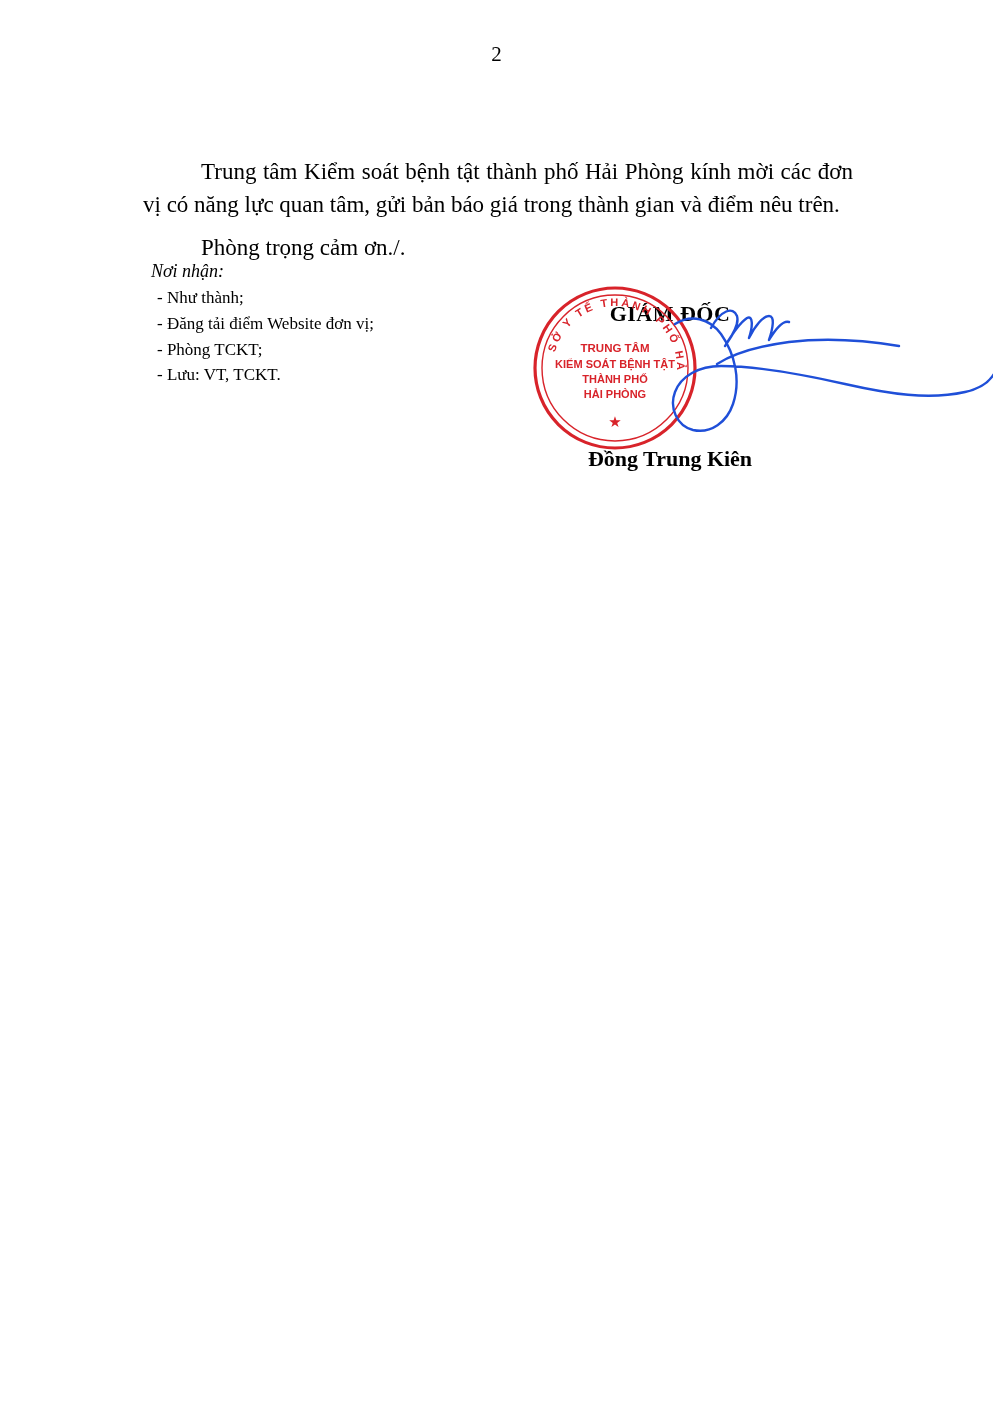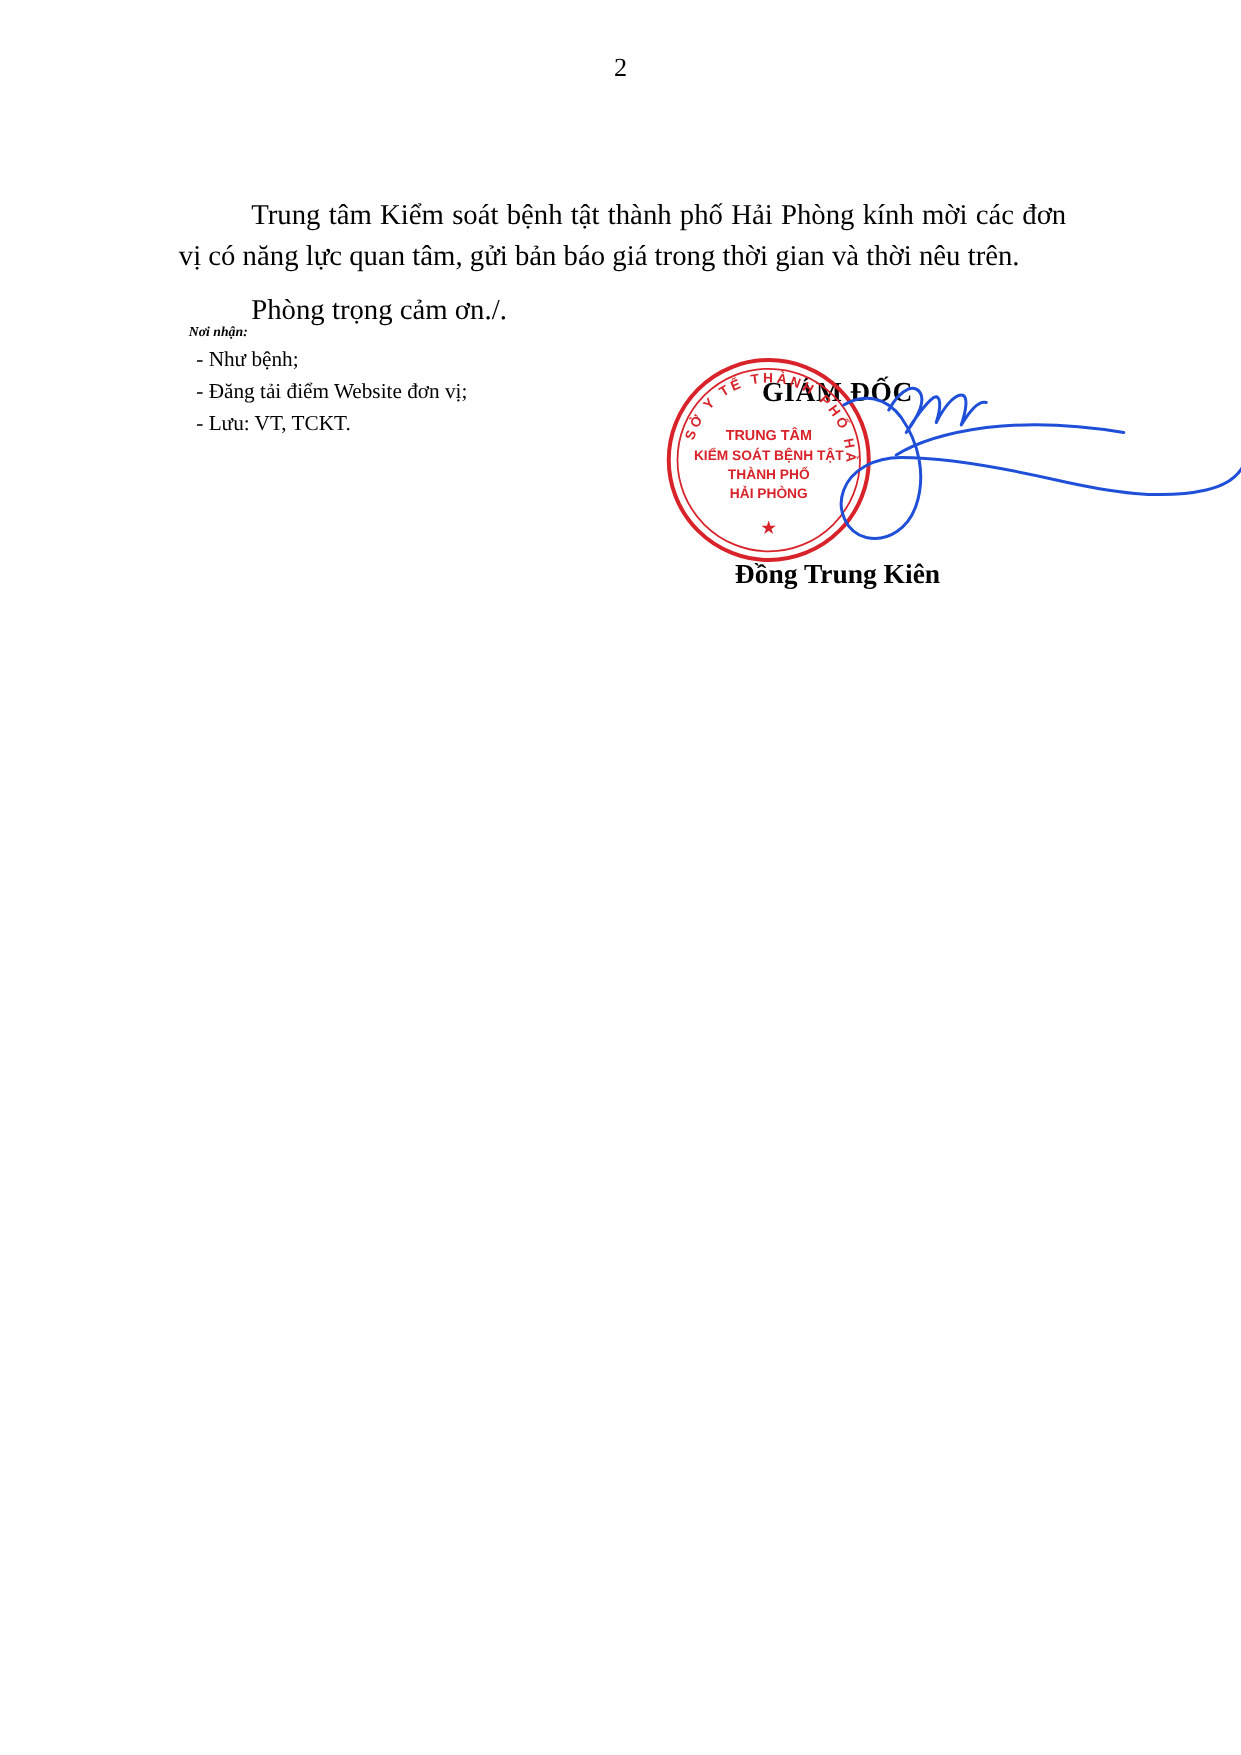--- a/index.html
+++ b/index.html
@@ -49,22 +49,22 @@
     height: 200px;
   }
   .recipients {
     position: absolute;
     left: 8px;
     top: 0;
     width: 320px;
   }
   .recipients-title {
     font-style: italic;
-    font-weight: bold;
-    font-size: 11px;
+    font-weight: normal;
+    font-size: 18px;
     line-height: 1.5;
   }
   .recipients ul {
     list-style: none;
     margin: 0;
     padding: 0;
   }
   .recipients li {
     font-size: 17px;
     line-height: 1.52;
@@ -115,31 +115,32 @@
   }
   .signature-mark svg { display: block; overflow: visible; }
 </style>
 </head>
 <body>
 
 <div class="page">
 
   <div class="page-number">2</div>
 
-  <p class="body-text para-1"><span class="indent"></span><span>Trung tâm Kiểm soát bệnh tật thành phố Hải Phòng kính mời các đơn vị có năng lực quan tâm, gửi bản báo giá trong thời gian và thời nêu trên.</span></p>
+  <p class="body-text para-1"><span class="indent"></span><span>Trung tâm Kiểm soát bệnh tật thành phố Hải Phòng kính mời các đơn vị có năng lực quan tâm, gửi bản báo giá trong thành gian và điểm nêu trên.</span></p>
 
   <p class="body-text para-2"><span class="indent"></span><span>Phòng trọng cảm ơn./.</span></p>
 
   <div class="signature-block">
 
     <div class="recipients">
       <div class="recipients-title">Nơi nhận:</div>
       <ul>
-        <li>- Như bệnh;</li>
+        <li>- Như thành;</li>
         <li>- Đăng tải điểm Website đơn vị;</li>
+        <li>- Phòng TCKT;</li>
         <li>- Lưu: VT, TCKT.</li>
       </ul>
     </div>
 
     <div class="signer">
       <div class="signer-title">GIÁM ĐỐC</div>
       <div class="signer-name">Đồng Trung Kiên</div>
     </div>
 
     <div class="seal">

